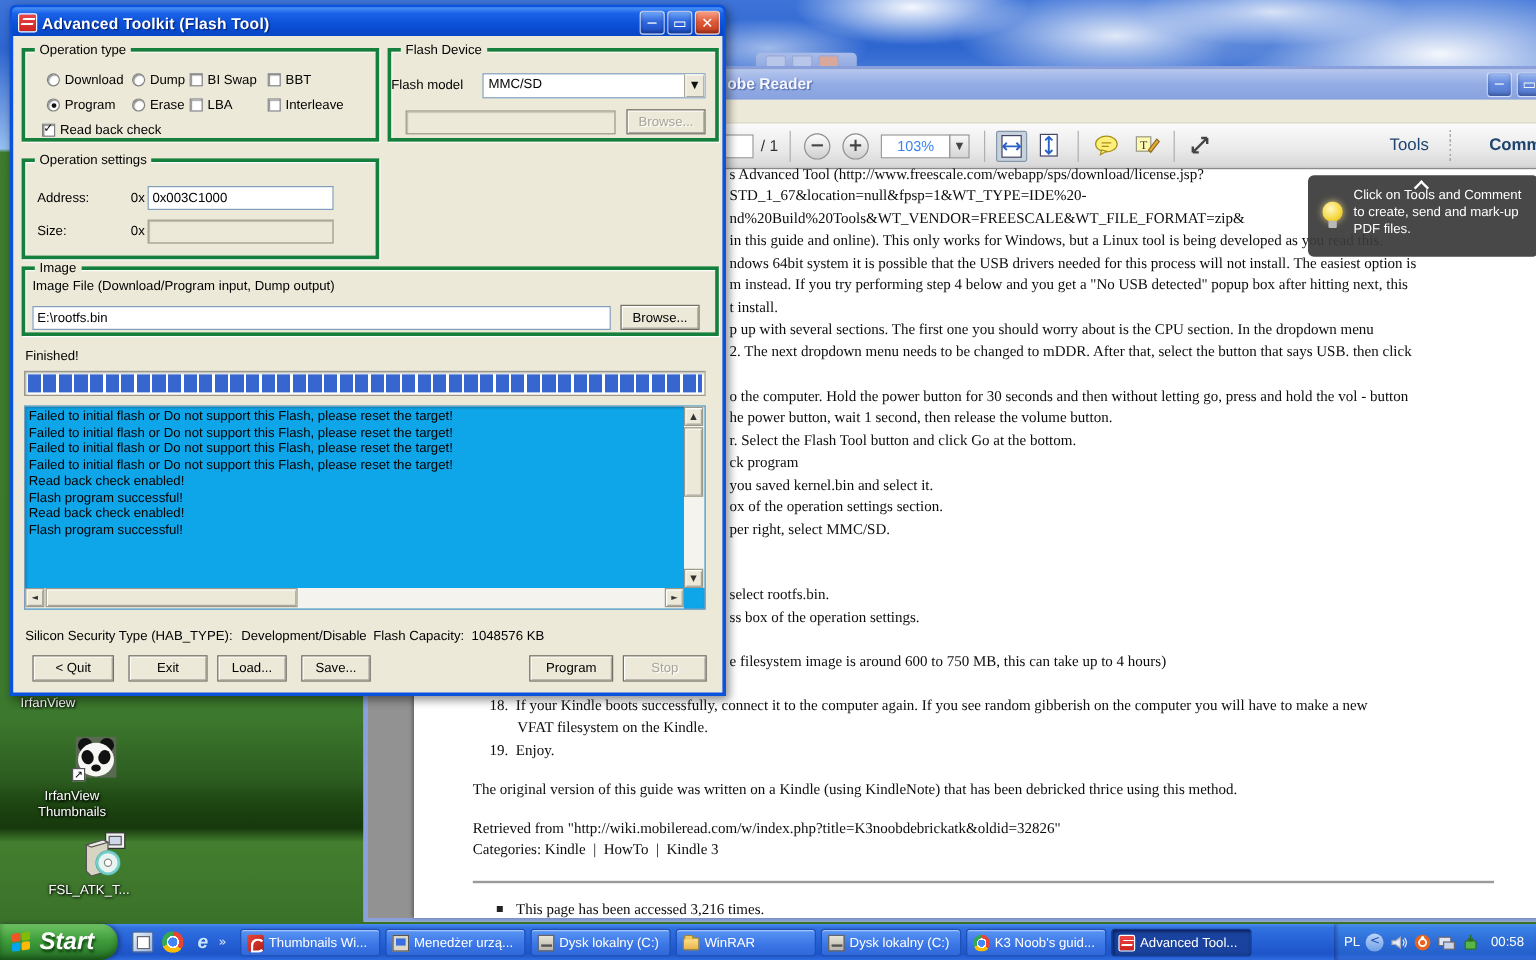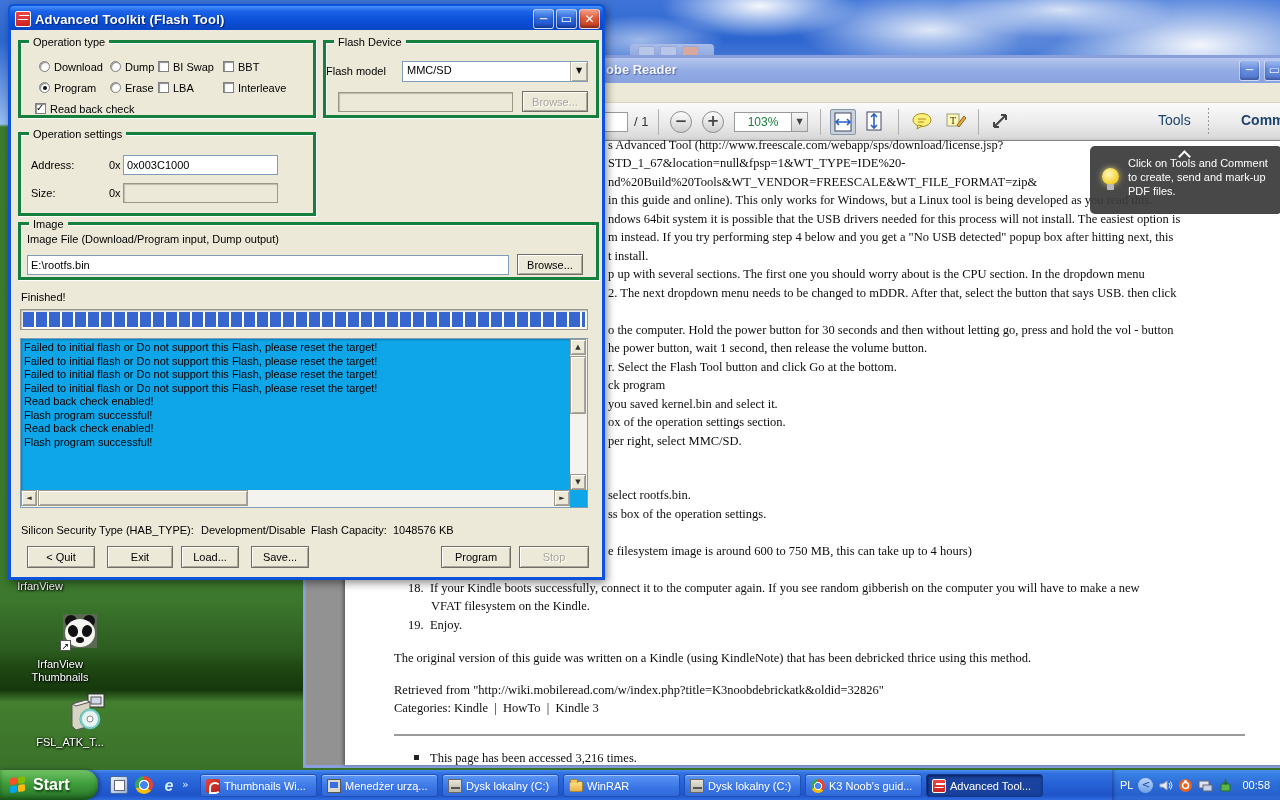--- a/index.html
+++ b/index.html
@@ -54,21 +54,21 @@
   .rd-page { position:absolute; left:39px; top:0; right:0; bottom:0; background:#fff;
     box-shadow:-2px 0 3px rgba(0,0,0,.35); }
 
   .tb-text { position:absolute; top:11px; font-size:13px; color:#333; }
   .tb-sep { position:absolute; top:6px; width:1px; height:26px; background:#b0b0b0; }
   .tb-circle { position:absolute; top:8px; width:22px; height:22px; border-radius:50%;
     background:linear-gradient(180deg,#fdfdfd,#cfcfcf); border:1px solid #8f8f8f;
     color:#444; text-align:center; line-height:19px; font-size:15px; font-weight:bold;
     font-family:"DejaVu Sans",sans-serif; }
   .tb-zoombox { position:absolute; top:9px; width:58px; height:20px; background:#fff;
-    border:1px solid #9a9a9a; font-size:12px; color:#15803d; text-align:center; line-height:18px; }
+    border:1px solid #9a9a9a; font-size:12px; color:#3b82f6; text-align:center; line-height:18px; }
   .tb-zoomdrop { position:absolute; top:9px; width:17px; height:20px;
     background:linear-gradient(180deg,#f8f8f8,#d5d5d5); border:1px solid #9a9a9a;
     font-size:8px; color:#444; text-align:center; line-height:18px; font-family:"DejaVu Sans",sans-serif; }
   .tb-iconbox { position:absolute; top:6px; width:26px; height:26px; border-radius:2px; }
   .tb-iconbox.pressed { background:#c8d2dc; border:1px solid #8496a8; }
   .tb-label { position:absolute; top:9px; font-size:14px; color:#1d436f; }
   .tb-dotsep { position:absolute; top:5px; width:1px; height:28px;
     background:repeating-linear-gradient(180deg,#999 0 2px,transparent 2px 4px); }
   .tb-pagebox { position:absolute; top:9px; width:30px; height:20px; background:#fff;
     border:1px solid #9a9a9a; }
@@ -163,21 +163,21 @@
 
   .status-line { position:absolute; font-size:11px; }
 
   
   .taskbar { position:absolute; left:0; bottom:0; width:1280px; height:30px; z-index:100;
     background:linear-gradient(180deg,#4a8cf0 0,#3272e0 3px,#2763d8 13px,#1e54c8 25px,#2e6be0 30px); }
   .start-btn { position:absolute; left:0; top:0; width:98px; height:30px;
     border-radius:0 14px 14px 0; display:flex; align-items:center; padding-left:10px; gap:6px;
     background:linear-gradient(180deg,#6fc364 0,#3f9e3b 45%,#2e7e2e 85%,#256c25);
     box-shadow:inset 0 -3px 5px rgba(0,40,0,.4), 2px 0 4px rgba(0,0,30,.4); }
-  .start-text { color:#fff; font-size:16px; font-weight:bold; 
+  .start-text { color:#fff; font-size:20px; font-weight:bold; font-style:italic;
     text-shadow:1px 2px 2px rgba(0,40,0,.7); }
   .flag { width:17px; height:16px; display:grid; grid-template-columns:7px 7px;
     grid-template-rows:7px 7px; gap:1px; transform:skewY(-8deg); }
   .flag i { border-radius:1.5px; }
   .ql { position:absolute; top:4px; width:22px; height:22px; }
   .task-btn { position:absolute; top:4px; width:117px; height:23px; border-radius:3px;
     background:linear-gradient(180deg,#5a95f5,#3a75e5 60%,#3068d8);
     border:1px solid #1e50b8; box-shadow:inset 0 1px 0 rgba(255,255,255,.45);
     color:#fff; font-size:11px; display:flex; align-items:center; gap:4px; padding:0 5px;
     white-space:nowrap; overflow:hidden; }
@@ -250,21 +250,21 @@
     <svg width="40" height="40" viewBox="0 0 40 40">
       <rect x="22" y="2" width="16" height="13" fill="#efefef" stroke="#333"></rect>
       <rect x="25" y="5" width="10" height="7" fill="#cfd8e8" stroke="#555"></rect>
       <polygon points="6,12 20,8 24,10 24,34 10,38 6,34" fill="#d8d4c4" stroke="#555"></polygon>
       <polygon points="6,12 20,8 24,10 10,14" fill="#efece0" stroke="#555"></polygon>
       <circle cx="24" cy="27" r="10" fill="#e8f4f0" stroke="#4a8"></circle>
       <circle cx="24" cy="27" r="9" fill="none" stroke="#7cc" stroke-width="2"></circle>
       <circle cx="24" cy="27" r="3" fill="#fff" stroke="#888"></circle>
     </svg>
   </div>
-  <div class="dt-label" style="left:20px;top:736px;width:100px;">FSL_ATK_T...</div>
+  <div class="dt-label" style="left:8px;top:736px;width:100px;text-align:right;">FSL_ATK_T...</div>
 
   <div class="behind-frag">
     <span style="left:8px;"></span>
     <span style="left:30px;"></span>
     <span style="left:52px;background:#d8a89c;"></span>
   </div>
 
   <div class="reader">
     <div class="rd-title">
       <span class="rd-title-text">obe Reader</span>

